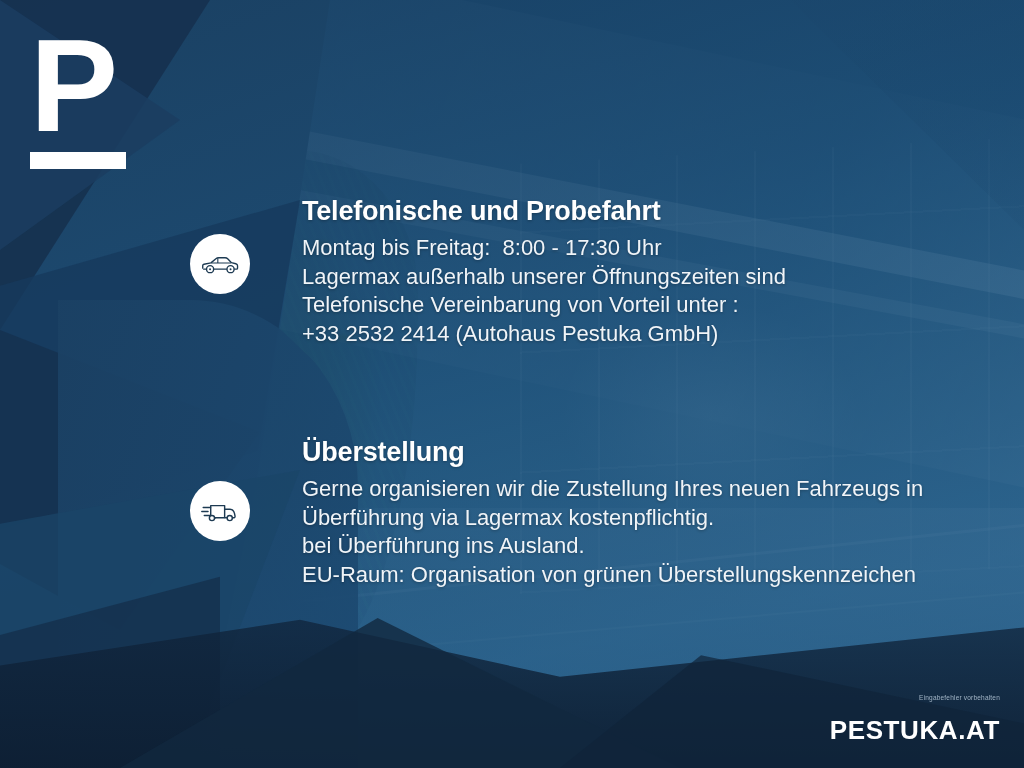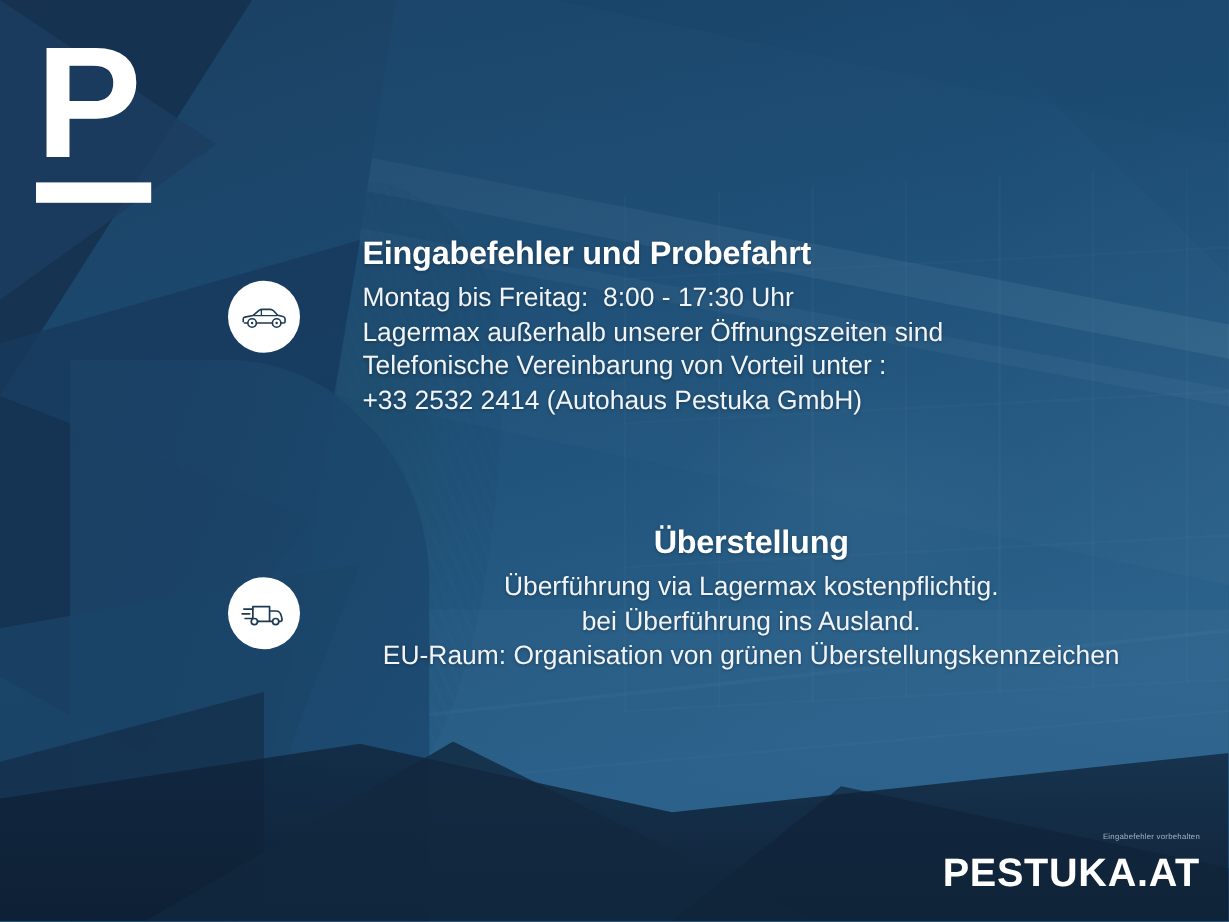--- a/index.html
+++ b/index.html
@@ -210,21 +210,21 @@
   
   #bmw {
     position:absolute; right:22px; top:38px;
     width:64px; height:64px;
     opacity:0.34;
   }
 
   
   .block { position:absolute; }
   #block-besichtigung { left:190px; top:196px; width:740px; }
-  #block-ueberstellung { left:190px; top:437px; width:760px;text-align:center; }
+  #block-ueberstellung { left:190px; top:437px; width:760px; }
 
   .icon-circle {
     position:absolute;
     left:0; width:60px; height:60px;
     border-radius:50%;
     background:#ffffff;
     display:flex; align-items:center; justify-content:center;
   }
   #icon-car-wrap { top:38px; }
   #icon-truck-wrap { top:44px; }
@@ -251,21 +251,21 @@
   
   #disclaimer {
     position:absolute; right:24px; top:694px;
     font-size:6.5px;
     color:#b9cbdb;
     letter-spacing:0.2px;
     opacity:0.85;
   }
   #brand {
     position:absolute; right:24px; bottom:22px;
-    font-size:33px;
+    font-size:26px;
     font-weight:bold;
     color:#ffffff;
     letter-spacing:0.6px;
   }
 </style>
 </head>
 <body>
 
 <div id="stage">
 
@@ -312,21 +312,21 @@
         <path d="M29.6 17.1 L14.9 17.1" fill="none" stroke="#1d3a52" stroke-width="1.5" stroke-linecap="round"></path>
         <path d="M7.2 17.1 L4.1 17.1" fill="none" stroke="#1d3a52" stroke-width="1.5" stroke-linecap="round"></path>
         <path d="M19.6 5.2 L19.6 10.4 M12.4 10.4 L34.2 10.4" fill="none" stroke="#1d3a52" stroke-width="1.2"></path>
         <circle cx="11.1" cy="17.1" r="3.9" fill="#ffffff" stroke="#1d3a52" stroke-width="1.5"></circle>
         <circle cx="33.6" cy="17.1" r="3.9" fill="#ffffff" stroke="#1d3a52" stroke-width="1.5"></circle>
         <circle cx="11.1" cy="17.1" r="1.1" fill="#1d3a52"></circle>
         <circle cx="33.6" cy="17.1" r="1.1" fill="#1d3a52"></circle>
       </svg>
     </div>
     <div class="text-col">
-      <div class="heading">Eingabefehler und Probefahrt</div>
+      <div class="heading">Telefonische und Probefahrt</div>
       <div class="body-line">Montag bis Freitag:  8:00 - 17:30 Uhr</div>
       <div class="body-line">Lagermax außerhalb unserer Öffnungszeiten sind</div>
       <div class="body-line">Telefonische Vereinbarung von Vorteil unter :</div>
       <div class="body-line">+33 2532 2414 (Autohaus Pestuka GmbH)</div>
     </div>
   </div>
 
   <div class="block" id="block-ueberstellung">
     <div class="icon-circle" id="icon-truck-wrap">
       <svg viewBox="0 0 44 28" width="40" height="25">
@@ -335,20 +335,21 @@
         <path d="M27.2 11.4 L33.2 11.4 C35.6 11.4 37.6 13.6 38.2 16.2
                  L38.8 19.0 C39.0 20.1 38.6 21.0 37.6 21.0 L35.6 21.0" fill="none" stroke="#1d3a52" stroke-width="1.6" stroke-linejoin="round"></path>
         <path d="M30.2 21.0 L27.2 21.0" fill="none" stroke="#1d3a52" stroke-width="1.6"></path>
         <path d="M17.6 21.0 L14.8 21.0" fill="none" stroke="#1d3a52" stroke-width="1.6"></path>
         <circle cx="13.0" cy="21.3" r="2.9" fill="#ffffff" stroke="#1d3a52" stroke-width="1.6"></circle>
         <circle cx="32.9" cy="21.3" r="2.9" fill="#ffffff" stroke="#1d3a52" stroke-width="1.6"></circle>
       </svg>
     </div>
     <div class="text-col">
       <div class="heading">Überstellung</div>
+      <div class="body-line">Gerne organisieren wir die Zustellung Ihres neuen Fahrzeugs in</div>
       <div class="body-line">Überführung via Lagermax kostenpflichtig.</div>
       <div class="body-line">bei Überführung ins Ausland.</div>
       <div class="body-line">EU-Raum: Organisation von grünen Überstellungskennzeichen</div>
     </div>
   </div>
 
   <div id="disclaimer">Eingabefehler vorbehalten</div>
   <div id="brand">PESTUKA.AT</div>
 
 </div>

